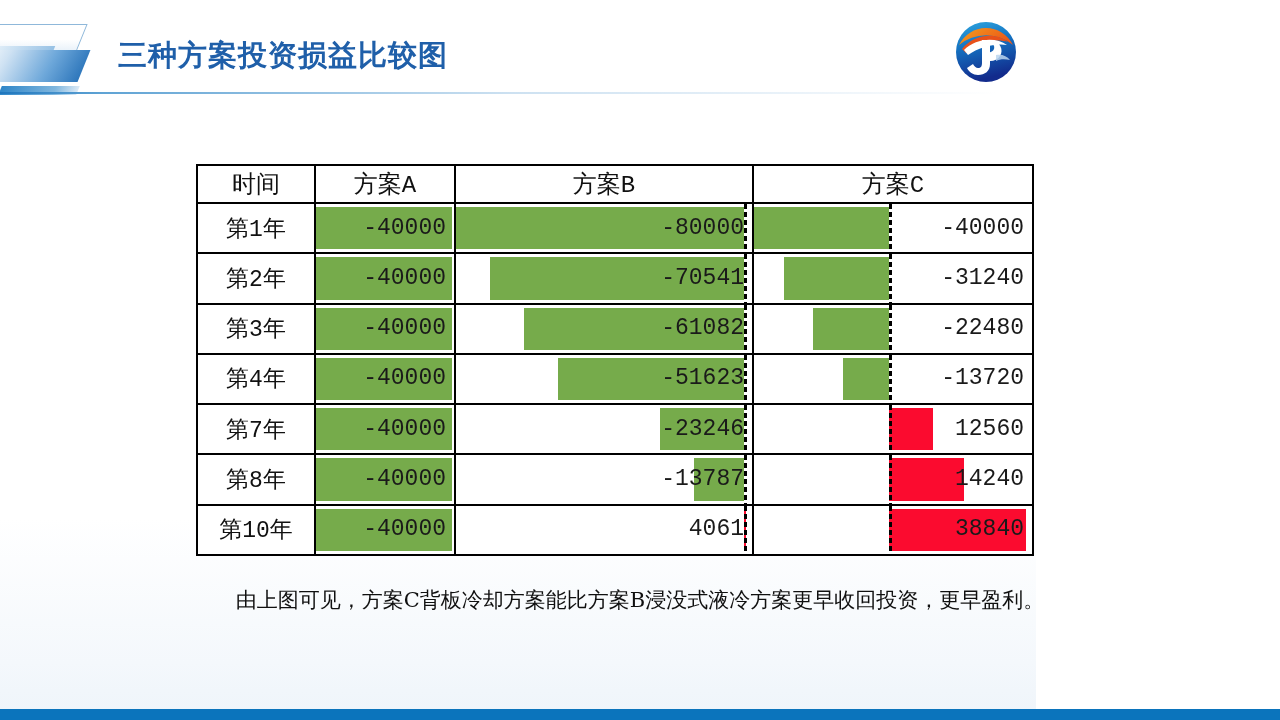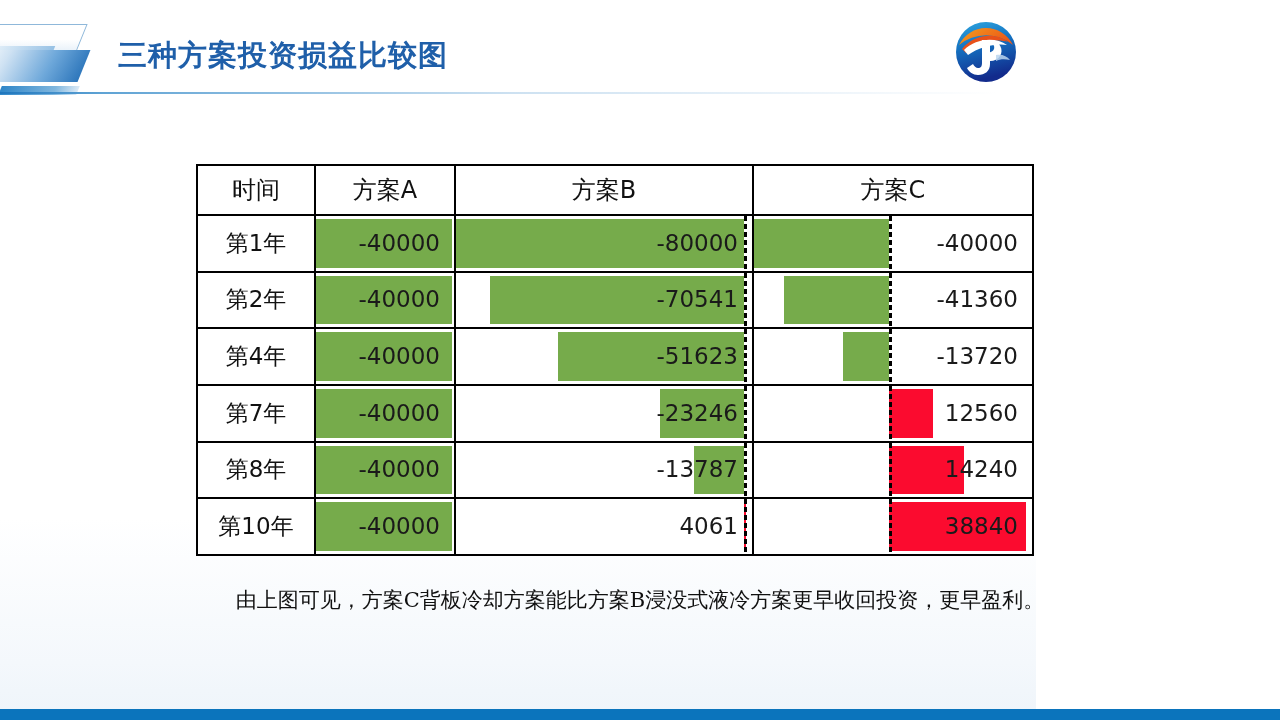--- a/index.html
+++ b/index.html
@@ -70,23 +70,24 @@
     width: 836px; height: 392px;
   }
   table.grid {
     width: 836px; height: 392px;
     border-collapse: collapse;
     table-layout: fixed;
     font-family: "DejaVu Sans", "Liberation Sans", sans-serif;
   }
   table.grid td, table.grid th {
     border: 2.4px solid #000000;
-    padding: 8px;
+    padding: 2px;
     vertical-align: middle;
     background: #ffffff;
+    font-family: Liberation Mono, monospace;
   }
   thead th {
     height: 38px;
     font-size: 24px;
     font-weight: normal;
     color: #111111;
     text-align: center;
   }
   tbody tr { height: 35.5px; }
 
@@ -222,21 +223,38 @@
               <span class="cell-val">-40000</span>
             </td>
             <td class="bar-cell">
               <div class="bar green" style="left: 34.0524px; width: 253.948px; background: rgb(118, 171, 75);"></div>
               <div class="axis" style="left: 288px;"></div>
               <span class="cell-val">-70541</span>
             </td>
             <td class="bar-cell">
               <div class="bar green" style="left: 29.565px; width: 105.435px; background: rgb(118, 171, 75);"></div>
               <div class="axis" style="left: 135px;"></div>
-              <span class="cell-val">-41360</span>
+              <span class="cell-val">-31240</span>
+            </td>
+          </tr>
+          <tr>
+            <td class="year">第3年</td>
+            <td class="bar-cell">
+              <div class="bar green" style="left: 0px; width: 136px; background: rgb(118, 171, 75);"></div>
+              <span class="cell-val">-40000</span>
+            </td>
+            <td class="bar-cell">
+              <div class="bar green" style="left: 68.1048px; width: 219.895px; background: rgb(118, 171, 75);"></div>
+              <div class="axis" style="left: 288px;"></div>
+              <span class="cell-val">-61082</span>
+            </td>
+            <td class="bar-cell">
+              <div class="bar green" style="left: 59.13px; width: 75.87px; background: rgb(118, 171, 75);"></div>
+              <div class="axis" style="left: 135px;"></div>
+              <span class="cell-val">-22480</span>
             </td>
           </tr>
           <tr>
             <td class="year">第4年</td>
             <td class="bar-cell">
               <div class="bar green" style="left: 0px; width: 136px; background: rgb(118, 171, 75);"></div>
               <span class="cell-val">-40000</span>
             </td>
             <td class="bar-cell">
               <div class="bar green" style="left: 102.157px; width: 185.843px; background: rgb(118, 171, 75);"></div>

